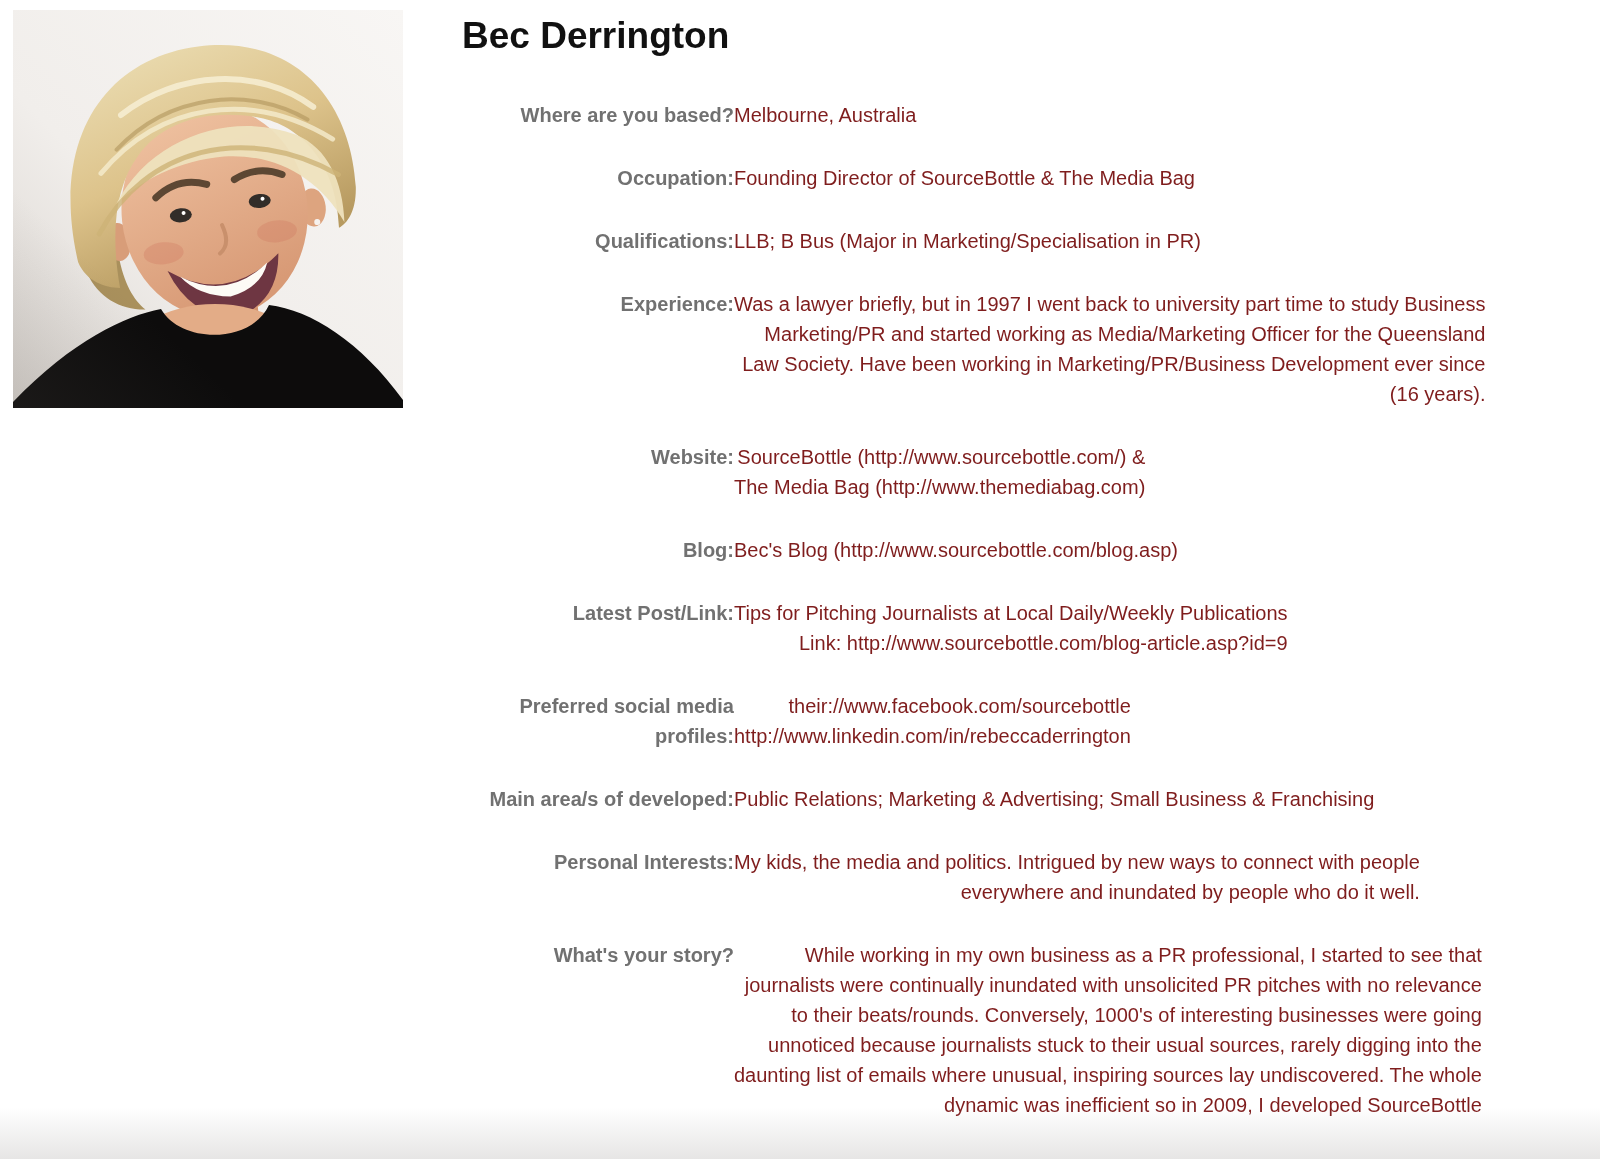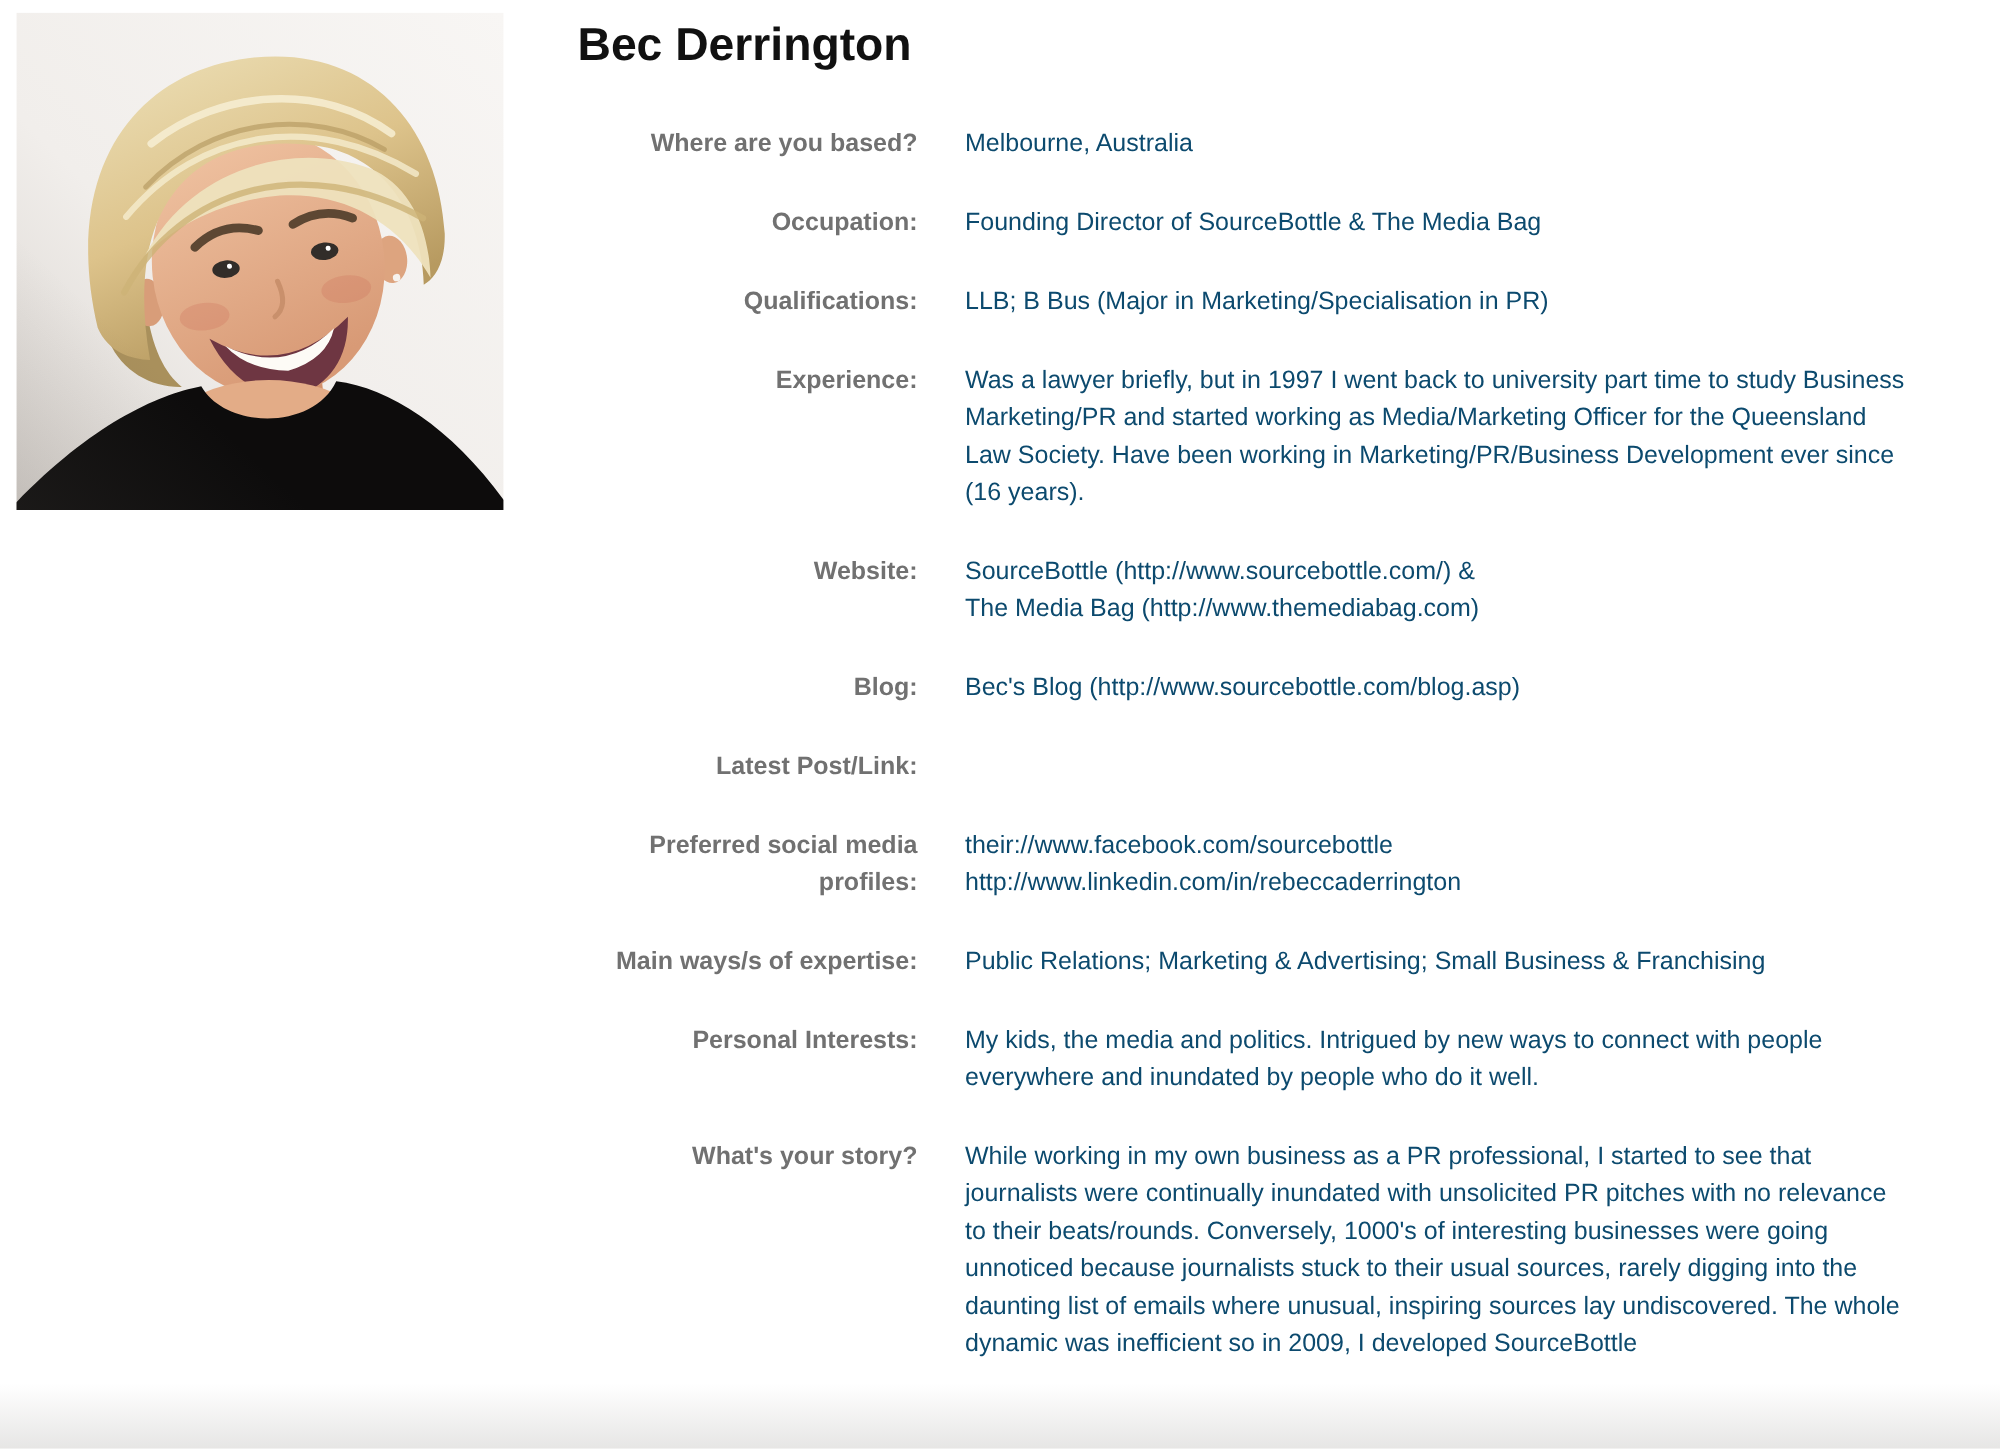--- a/index.html
+++ b/index.html
@@ -47,22 +47,22 @@
   }
   .field-row:last-child { margin-bottom: 0; }
   .field-label {
     flex: none;
     width: 272px;
     text-align: right;
     font-weight: 700;
     color: #717171;
   }
   .field-value {
-    margin-left: 38px;
-    color: #0c4a6e;
+    color: #7f1d1d;
+    text-align: right;
   }
   .field-line { white-space: nowrap; }
   .bottom-fade {
     position: absolute;
     left: 0;
     bottom: 0;
     width: 100%;
     height: 52px;
     background: linear-gradient(to bottom, rgba(200,198,196,0) 0%, rgba(190,188,186,0.38) 100%);
     pointer-events: none;
@@ -193,32 +193,36 @@
 
   <div class="field-row">
     <div class="field-label">Blog:</div>
     <div class="field-value">
           <div class="field-line">Bec's Blog (http://www.sourcebottle.com/blog.asp)</div>
         </div>
   </div>
 
   <div class="field-row">
     <div class="field-label">Latest Post/Link:</div>
+    <div class="field-value">
+          <div class="field-line">Tips for Pitching Journalists at Local Daily/Weekly Publications</div>
+          <div class="field-line">Link: http://www.sourcebottle.com/blog-article.asp?id=9</div>
+        </div>
   </div>
 
   <div class="field-row">
     <div class="field-label">Preferred social media profiles:</div>
     <div class="field-value">
           <div class="field-line">their://www.facebook.com/sourcebottle</div>
           <div class="field-line">http://www.linkedin.com/in/rebeccaderrington</div>
         </div>
   </div>
 
   <div class="field-row">
-    <div class="field-label">Main ways/s of expertise:</div>
+    <div class="field-label">Main area/s of developed:</div>
     <div class="field-value">
           <div class="field-line">Public Relations; Marketing &amp; Advertising; Small Business &amp; Franchising</div>
         </div>
   </div>
 
   <div class="field-row">
     <div class="field-label">Personal Interests:</div>
     <div class="field-value">
           <div class="field-line">My kids, the media and politics. Intrigued by new ways to connect with people</div>
           <div class="field-line">everywhere and inundated by people who do it well.</div>

